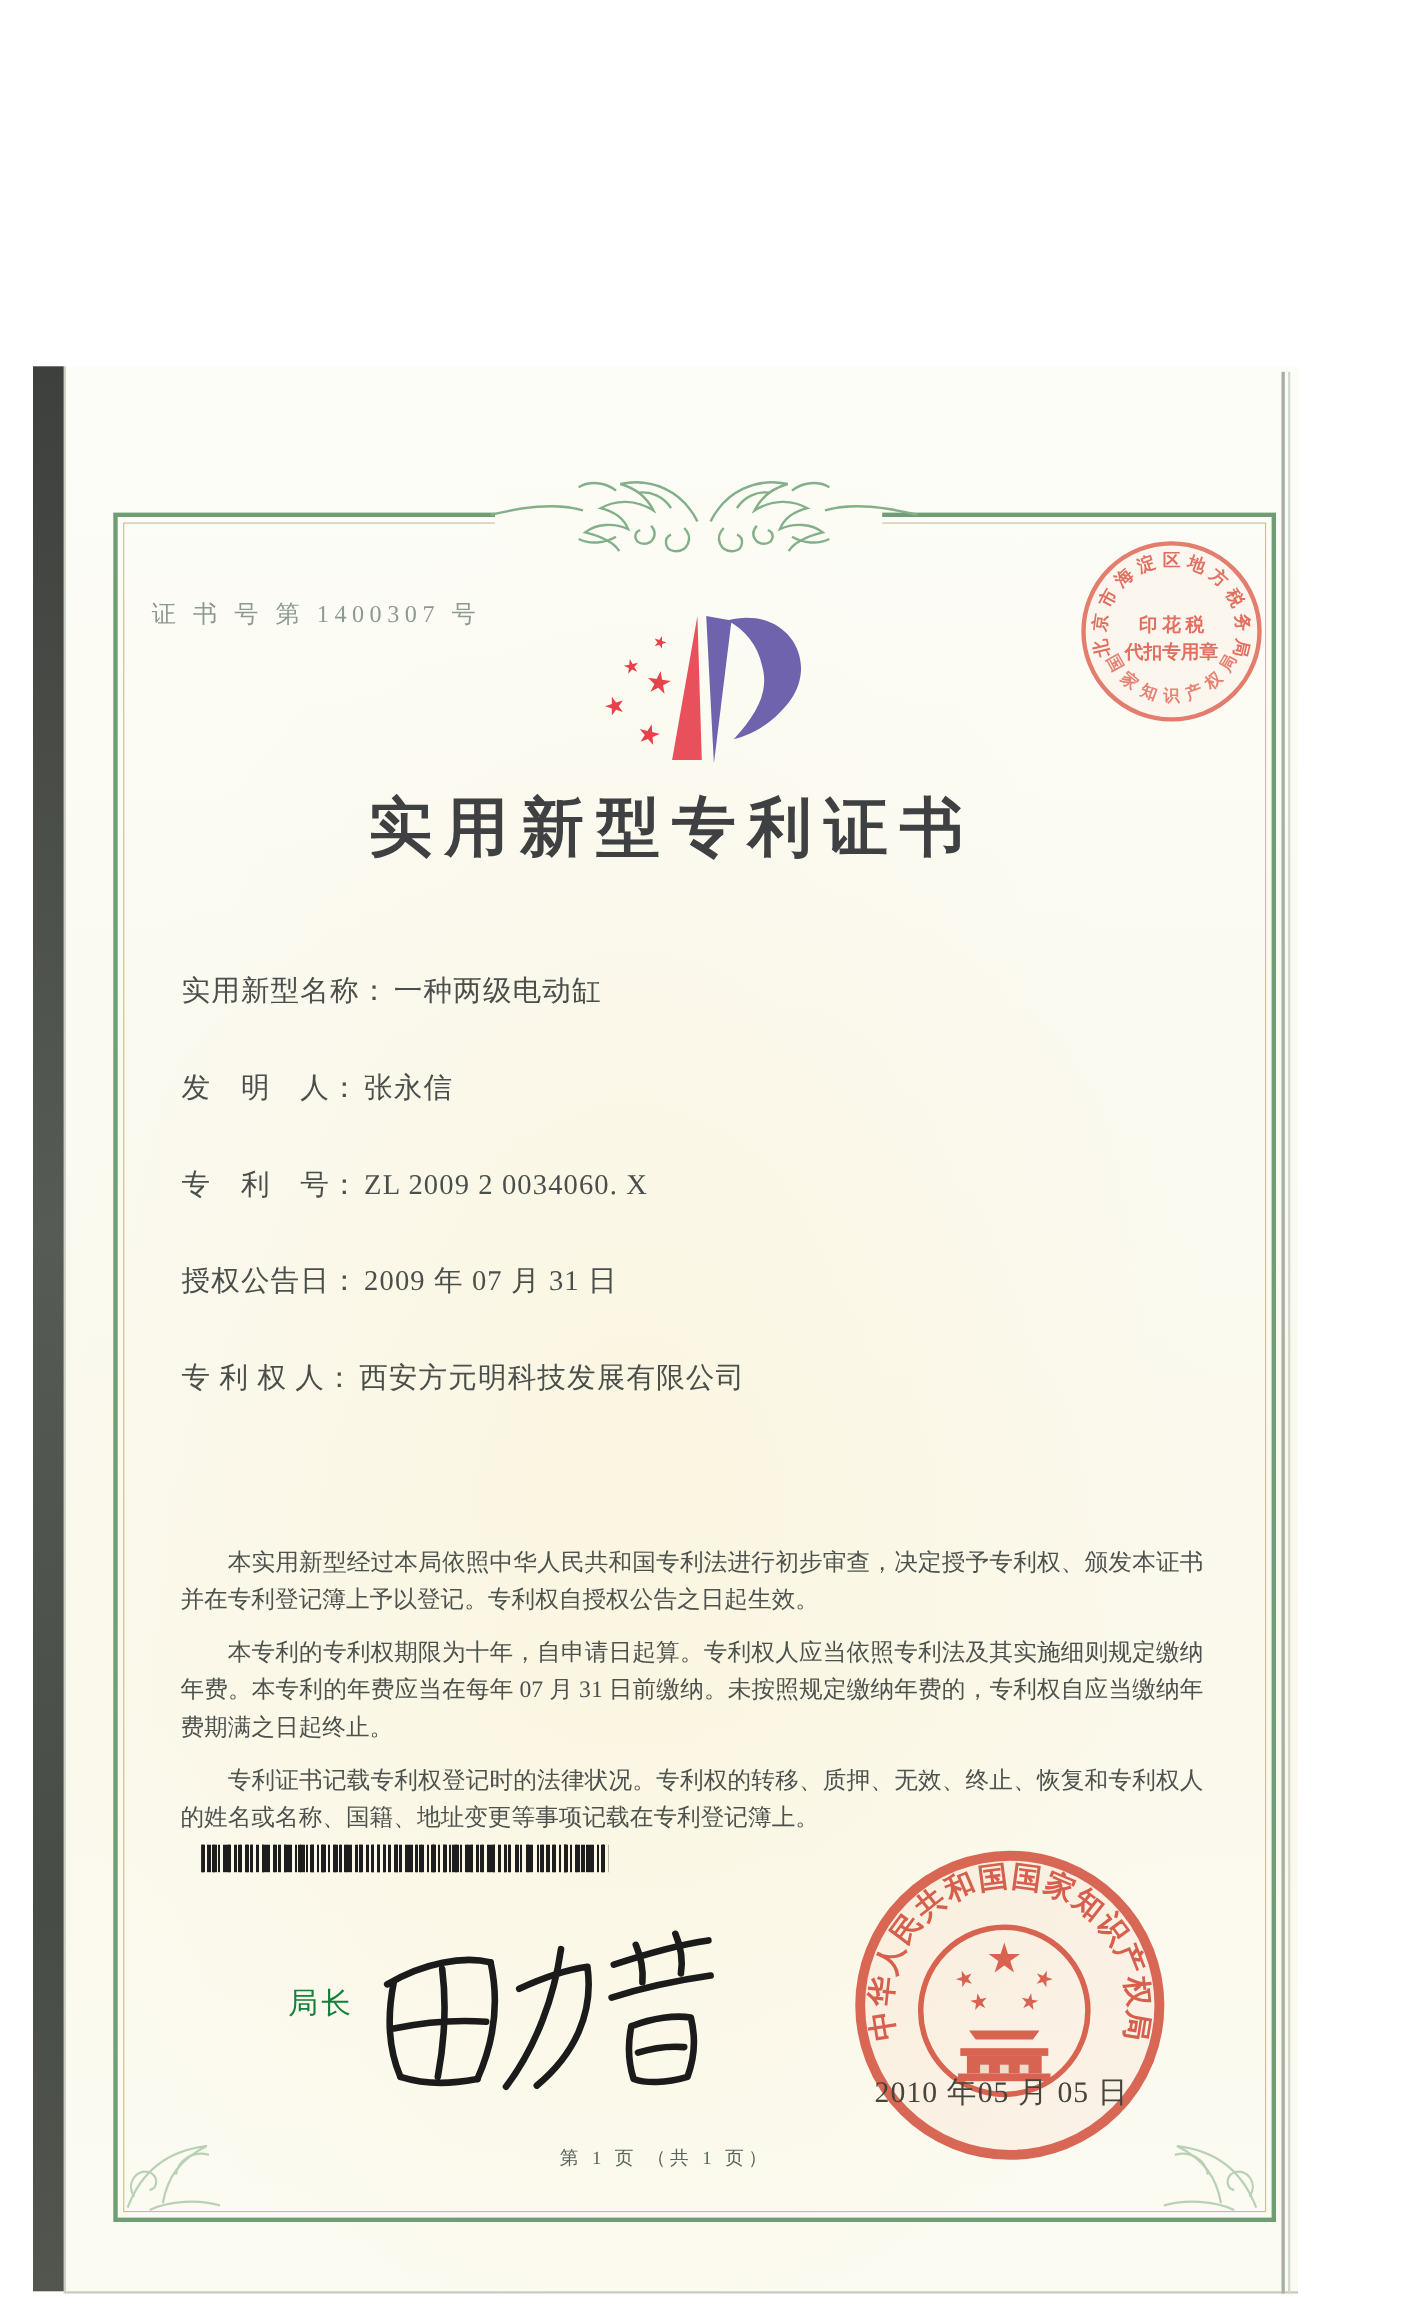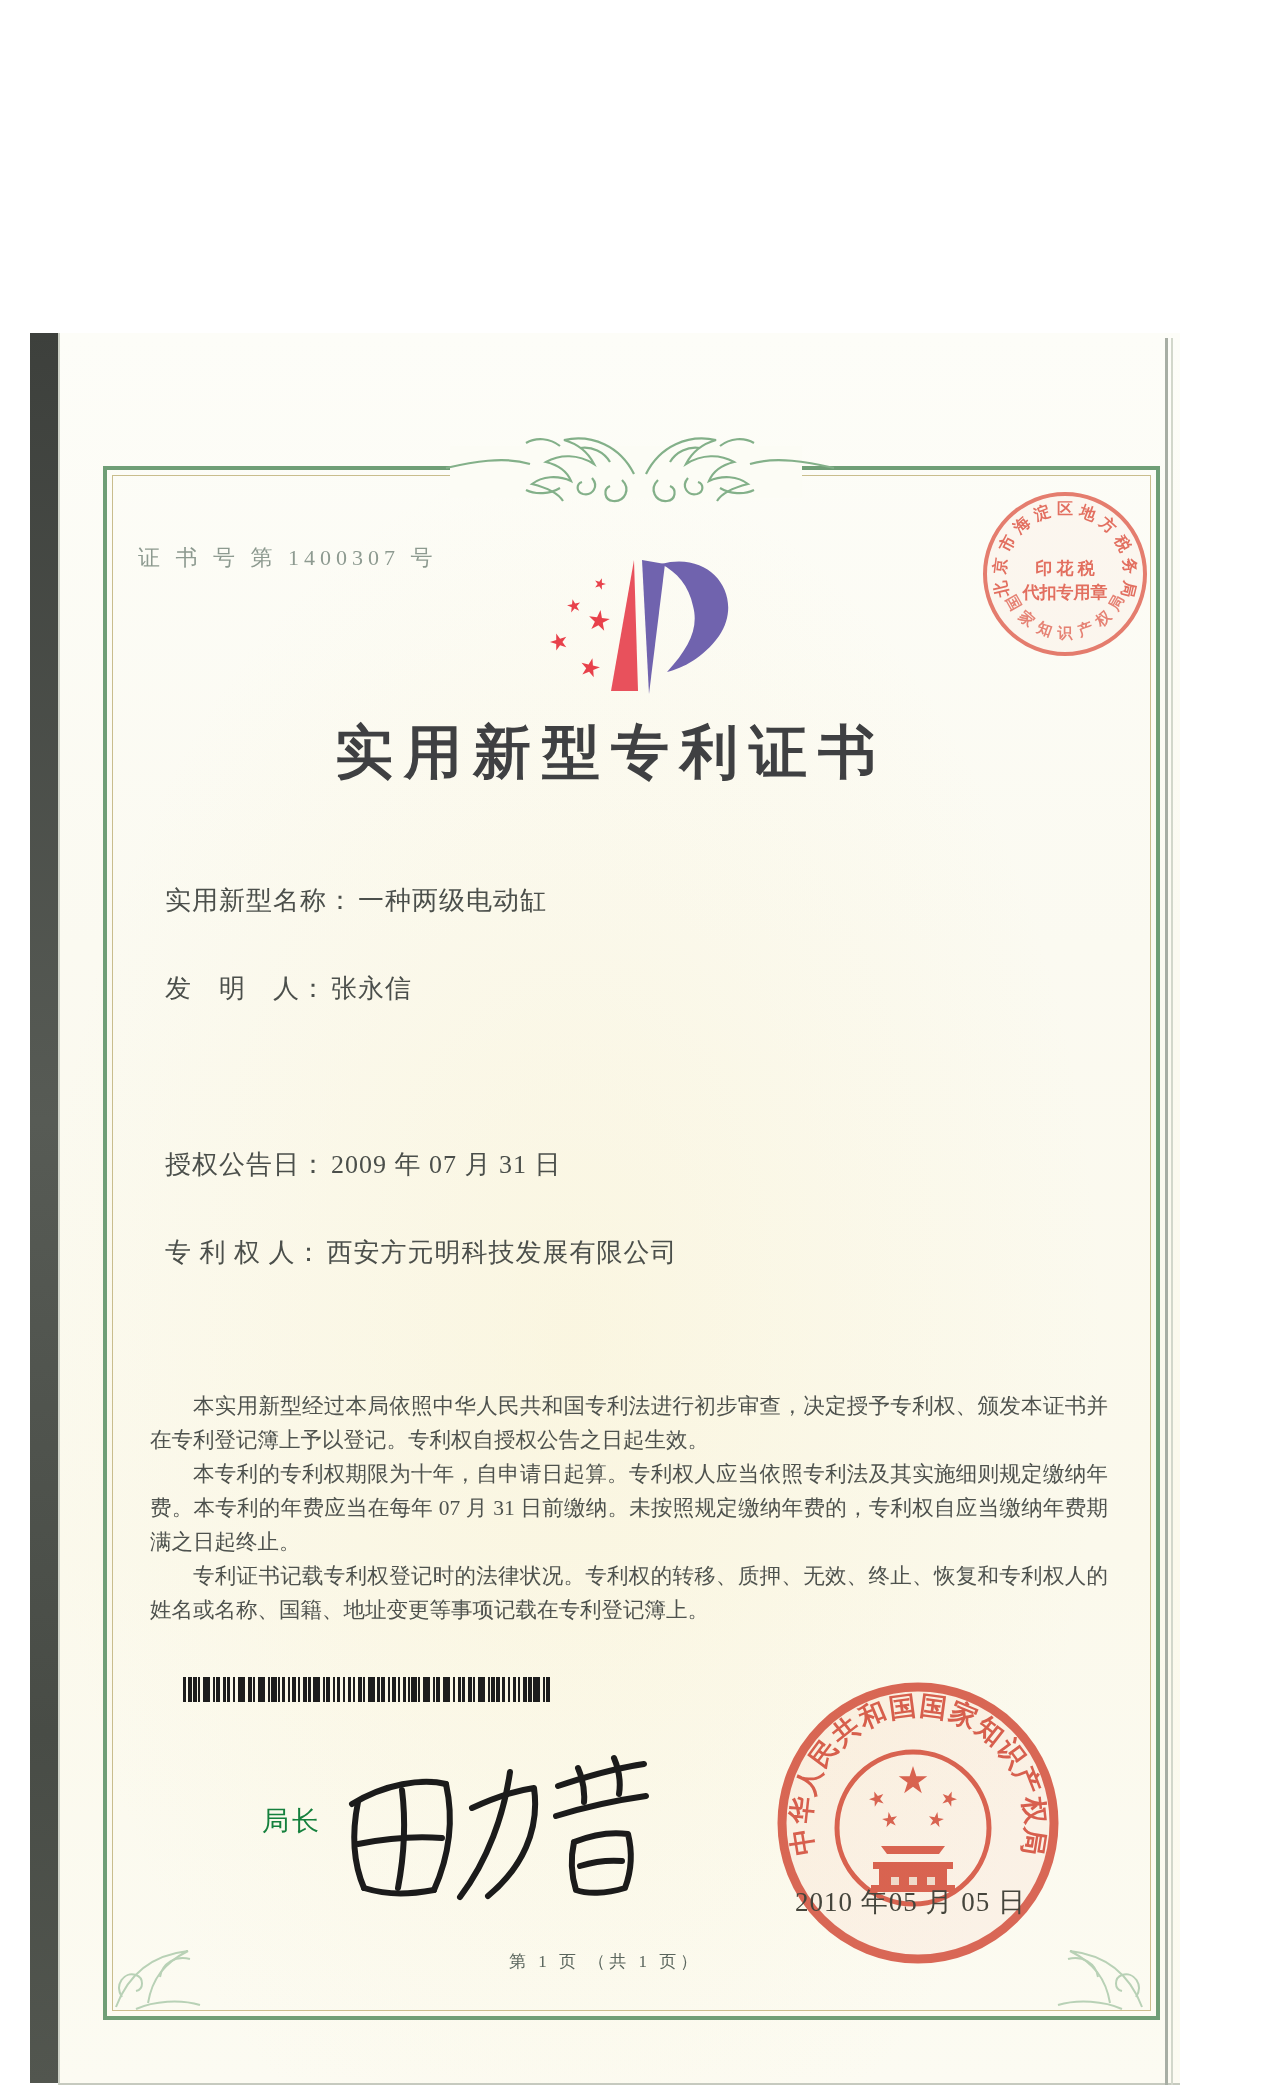--- a/index.html
+++ b/index.html
@@ -20,21 +20,21 @@
   .flourish{position:absolute;opacity:0.6;}
   .cert-no{position:absolute;left:138px;top:543px;font-size:22px;letter-spacing:5px;color:#8d9a90;}
   .logo{position:absolute;left:543px;top:558px;width:195px;height:145px;}
   .title{position:absolute;left:335px;top:714px;font-size:58px;font-weight:700;
         letter-spacing:11px;color:#3f4042;}
   .tax-seal{position:absolute;left:981px;top:490px;width:168px;height:168px;mix-blend-mode:multiply;}
   .field{position:absolute;left:165px;font-size:26px;color:#4b4f4b;letter-spacing:1px;}
   .field .val{margin-left:4px;}
   .body-text{position:absolute;left:150px;top:1389px;width:958px;font-size:21.5px;
         line-height:34px;color:#4e524e;text-align:justify;}
-  .body-text p{margin:0;text-indent:2em;}
+  .body-text p{margin:14px;text-indent:2em;}
   .barcode{position:absolute;left:183px;top:1677px;width:370px;height:25px;
         background-image:
           repeating-linear-gradient(90deg,#1d1d1d 0 2px,rgba(0,0,0,0) 2px 5px),
           repeating-linear-gradient(90deg,#1d1d1d 0 3px,rgba(0,0,0,0) 3px 11px),
           repeating-linear-gradient(90deg,rgba(0,0,0,0) 0 7px,#1d1d1d 7px 9px,rgba(0,0,0,0) 9px 17px);}
   .director-label{position:absolute;left:262px;top:1803px;font-size:27px;color:#15803d;letter-spacing:3px;}
   .signature{position:absolute;left:330px;top:1742px;width:320px;height:172px;}
   .signature path{stroke:#1b1b1b;stroke-width:6;fill:none;stroke-linecap:round;stroke-linejoin:round;}
   .big-seal{position:absolute;left:773px;top:1678px;width:290px;height:290px;mix-blend-mode:multiply;}
   .seal-date{position:absolute;left:795px;top:1884px;font-size:27px;color:#45453c;
@@ -121,20 +121,23 @@
     </text>
     <text x="84" y="84" font-size="17" fill="#e57063" text-anchor="middle" font-weight="bold">印 花 税</text>
     <text x="84" y="108" font-size="17" fill="#e57063" text-anchor="middle" font-weight="bold">代扣专用章</text>
   </svg>
 
   <div class="field" style="top:883px;">
     <span>实用新型名称：</span><span class="val">一种两级电动缸</span>
   </div>
   <div class="field" style="top:971px;">
     <span>发　明　人：</span><span class="val">张永信</span>
+  </div>
+  <div class="field" style="top:1059px;">
+    <span>专　利　号：</span><span class="val">ZL 2009 2 0034060. X</span>
   </div>
   <div class="field" style="top:1147px;">
     <span>授权公告日：</span><span class="val">2009 年 07 月 31 日</span>
   </div>
   <div class="field" style="top:1235px;">
     <span>专 利 权 人：</span><span class="val">西安方元明科技发展有限公司</span>
   </div>
 
   <div class="body-text">
     <p>本实用新型经过本局依照中华人民共和国专利法进行初步审查，决定授予专利权、颁发本证书并在专利登记簿上予以登记。专利权自授权公告之日起生效。</p>

